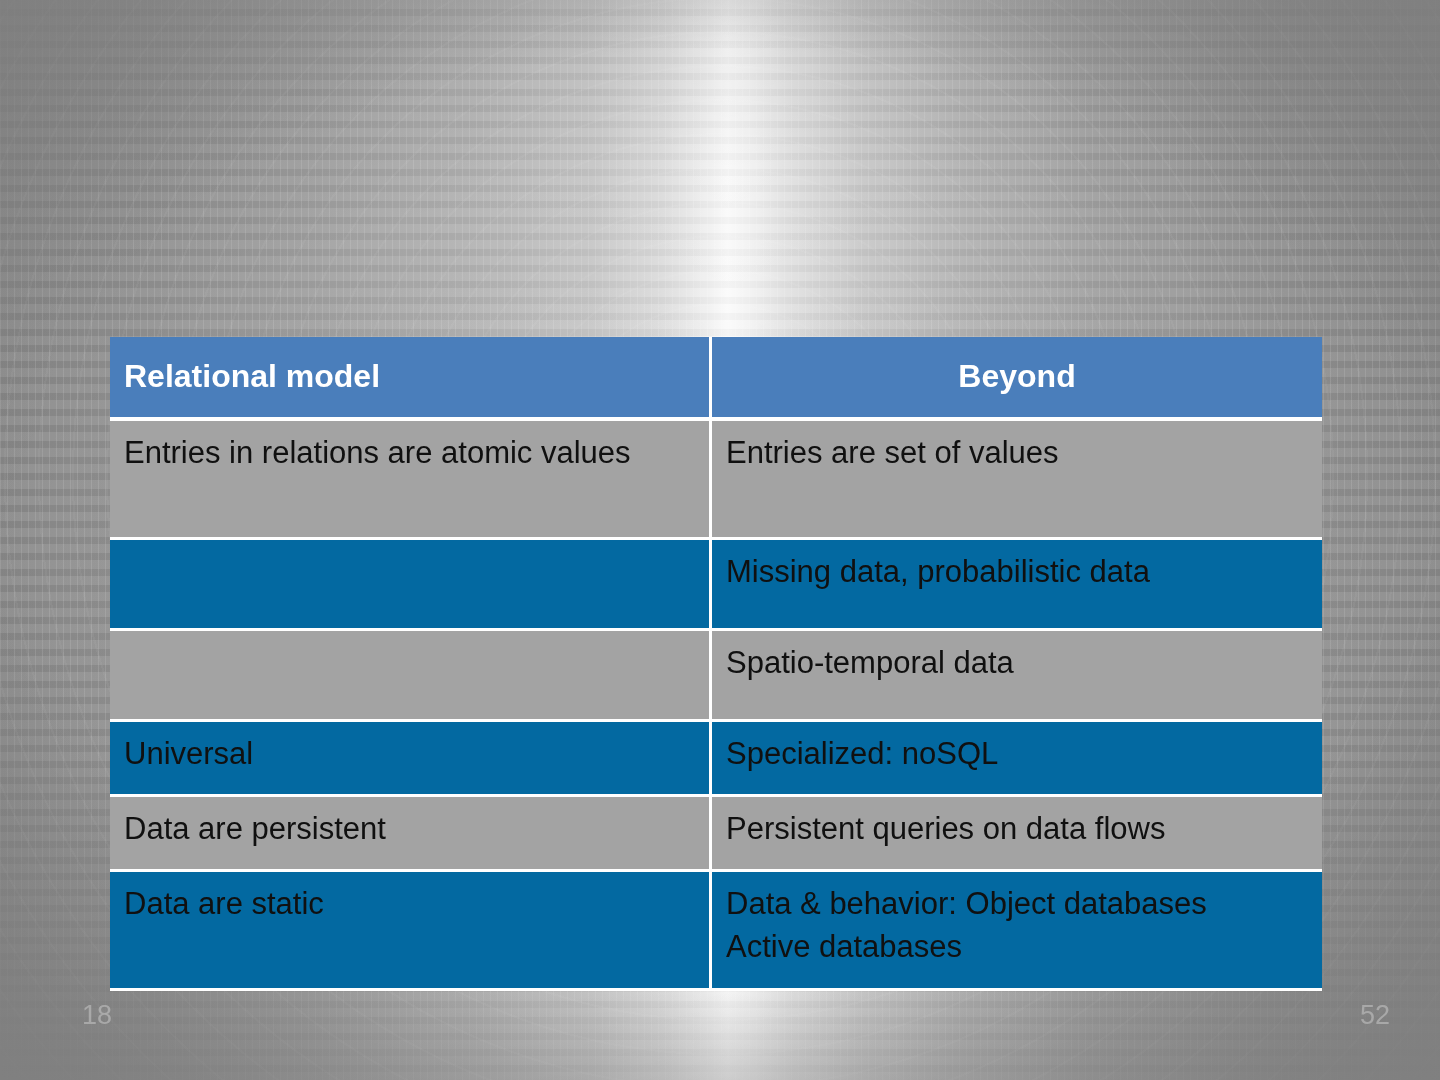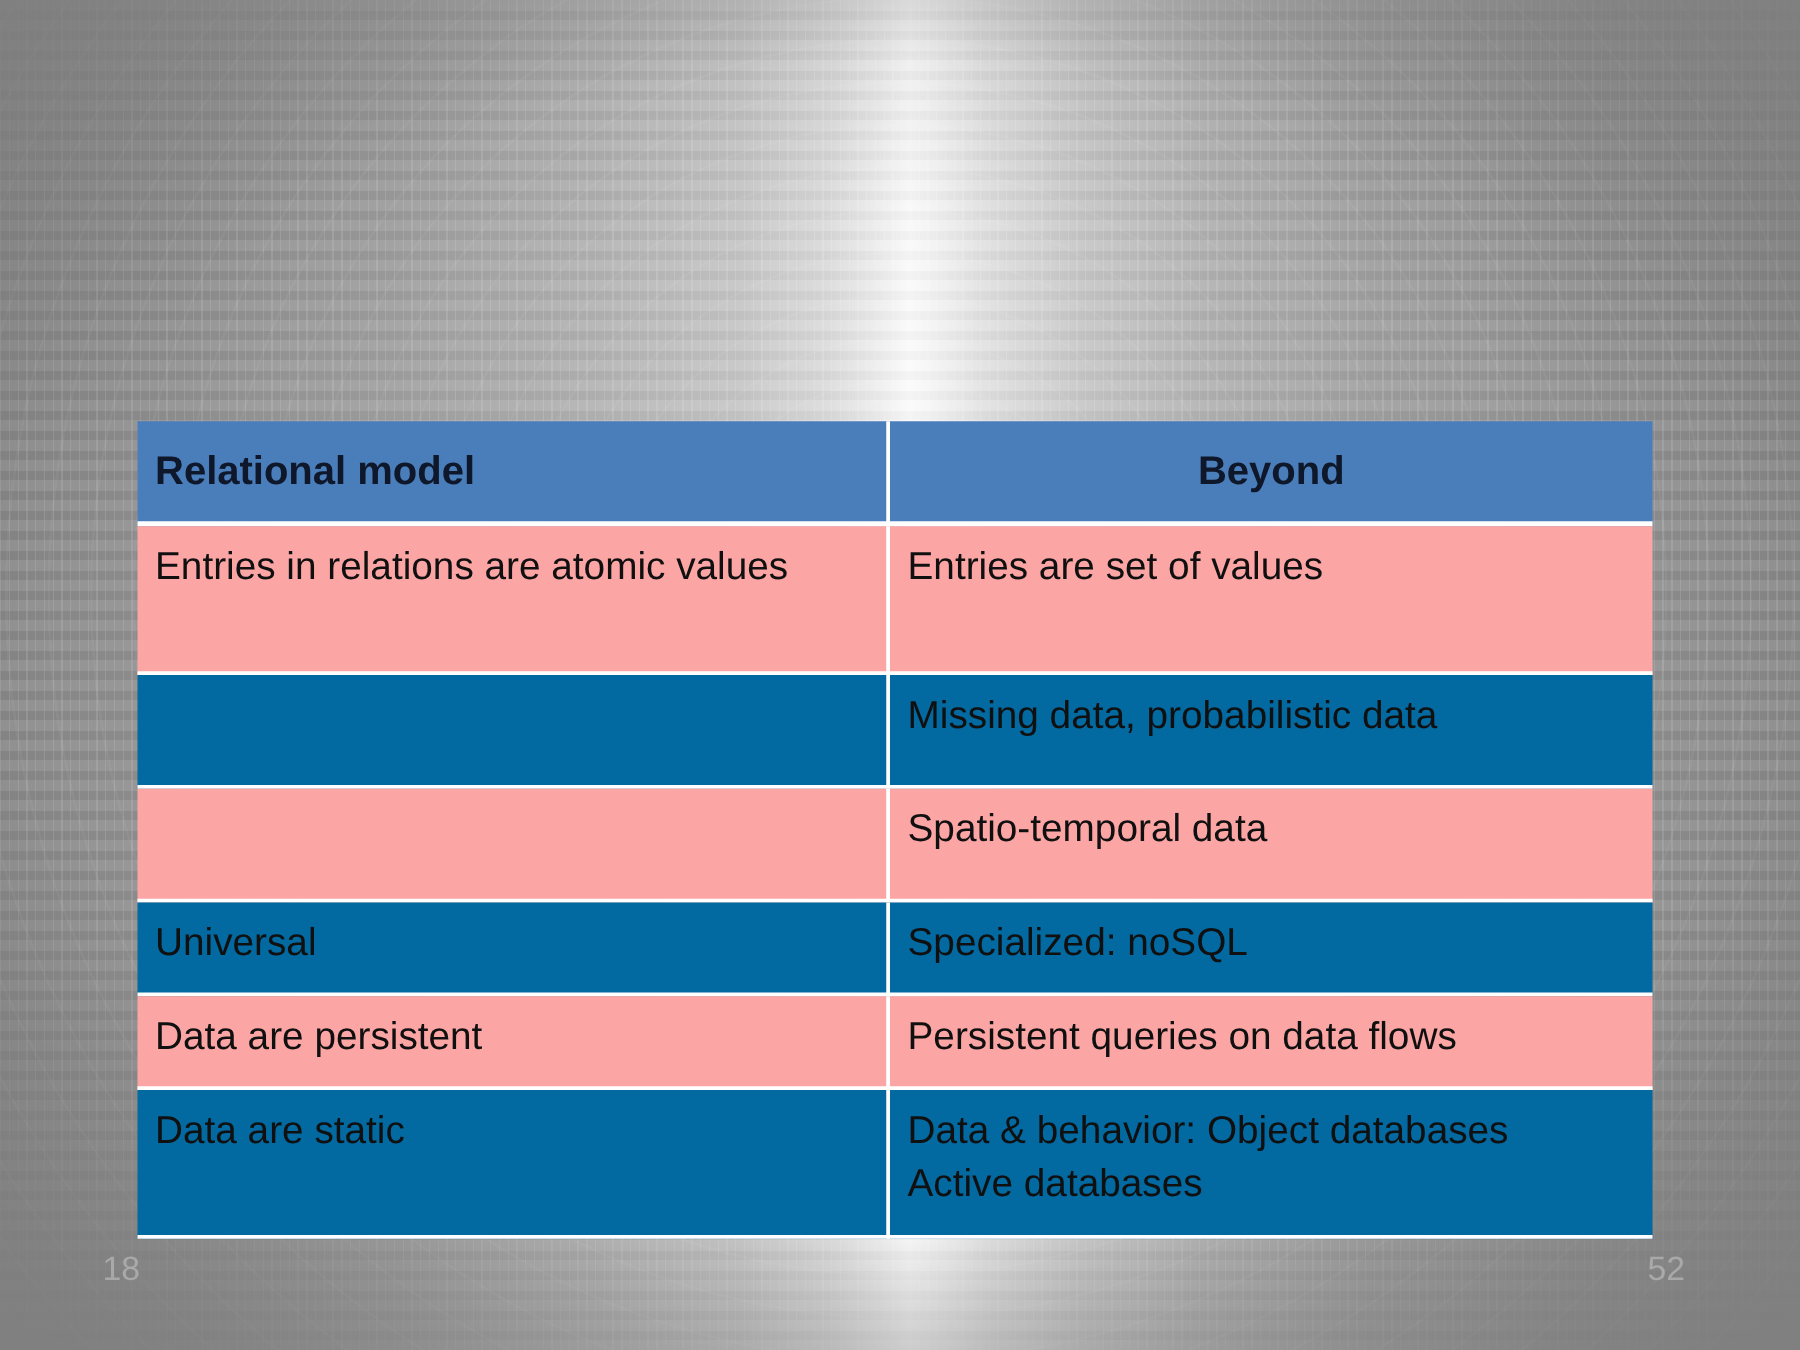--- a/index.html
+++ b/index.html
@@ -114,42 +114,42 @@
   
   .footer-num {
     position: absolute;
     top: 1000px;
     font-size: 27px;
     color: rgba(200,200,200,0.55);
     font-weight: 400;
     z-index: 1;
   }
   .footer-left  { left: 82px; }
-  .footer-right { left: 1318px; }
+  .footer-right { left: 1360px; }
 
   
   .table-wrap {
     position: absolute;
     left: 110px;
     top: 337px;
     width: 1212px;
     z-index: 2;
   }
   table.cmp {
     width: 1212px;
     border-collapse: separate;
     border-spacing: 0;
     table-layout: fixed;
   }
   table.cmp col.c1 { width: 602px; }
   table.cmp col.c2 { width: 610px; }
 
   table.cmp th {
     background: #4a7ebb;
-    color: #0f172a;
+    color: #ffffff;
     font-size: 32px;
     font-weight: 700;
     text-align: left;
     padding: 11px 14px 13px 14px;
     height: 56px;
     vertical-align: middle;
     border-right: 3px solid #ffffff;
     border-bottom: 4px solid #ffffff;
   }
   table.cmp th:last-child { border-right: none; text-align: center; }
@@ -159,21 +159,21 @@
     color: #101010;
     text-align: left;
     vertical-align: top;
     padding: 11px 14px 13px 14px;
     line-height: 1.38;
     border-right: 3px solid #ffffff;
     border-bottom: 3px solid #ffffff;
   }
   table.cmp td:last-child { border-right: none; }
 
-  tr.band-dark  td { background: #fca5a5; }
+  tr.band-dark  td { background: #a3a3a3; }
   tr.band-light td { background: #0369a1; }
 
   tr.r-tall td   { height: 92px; }
   tr.r-mid  td   { height: 64px; }
   tr.r-norm td   { height: 48px; }
 </style>
 </head>
 <body>
 
 <div class="slide">

